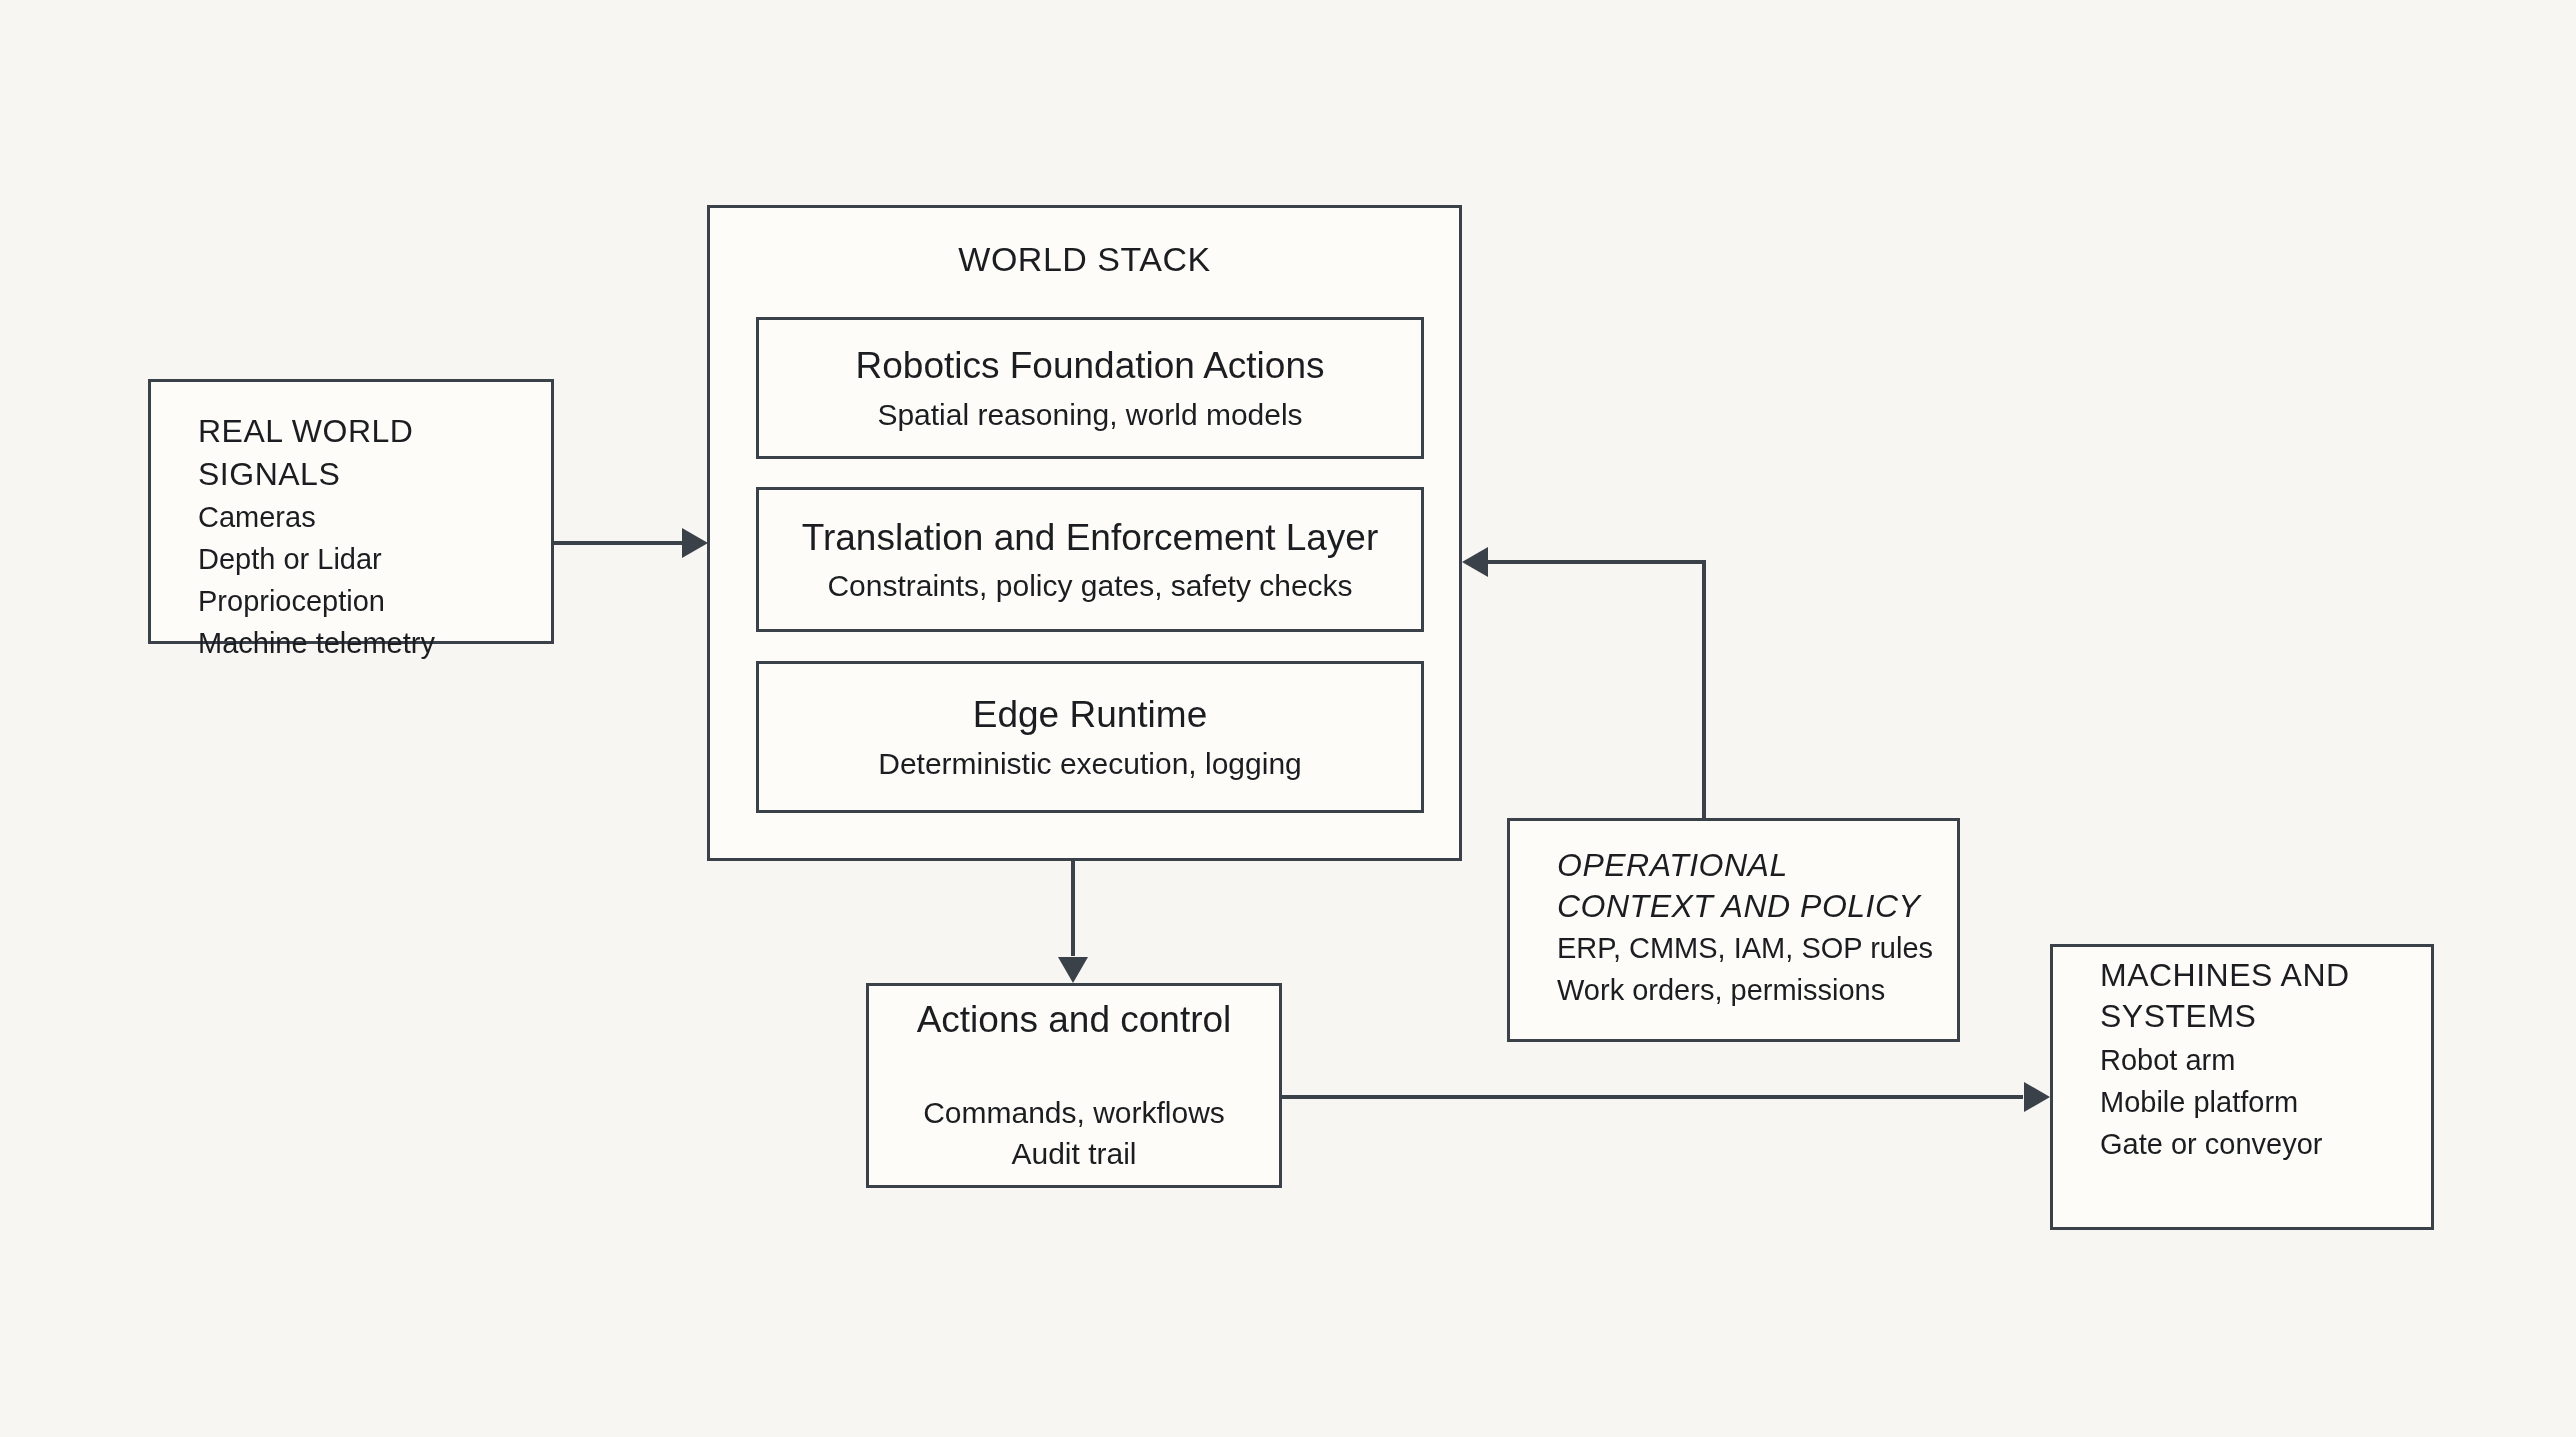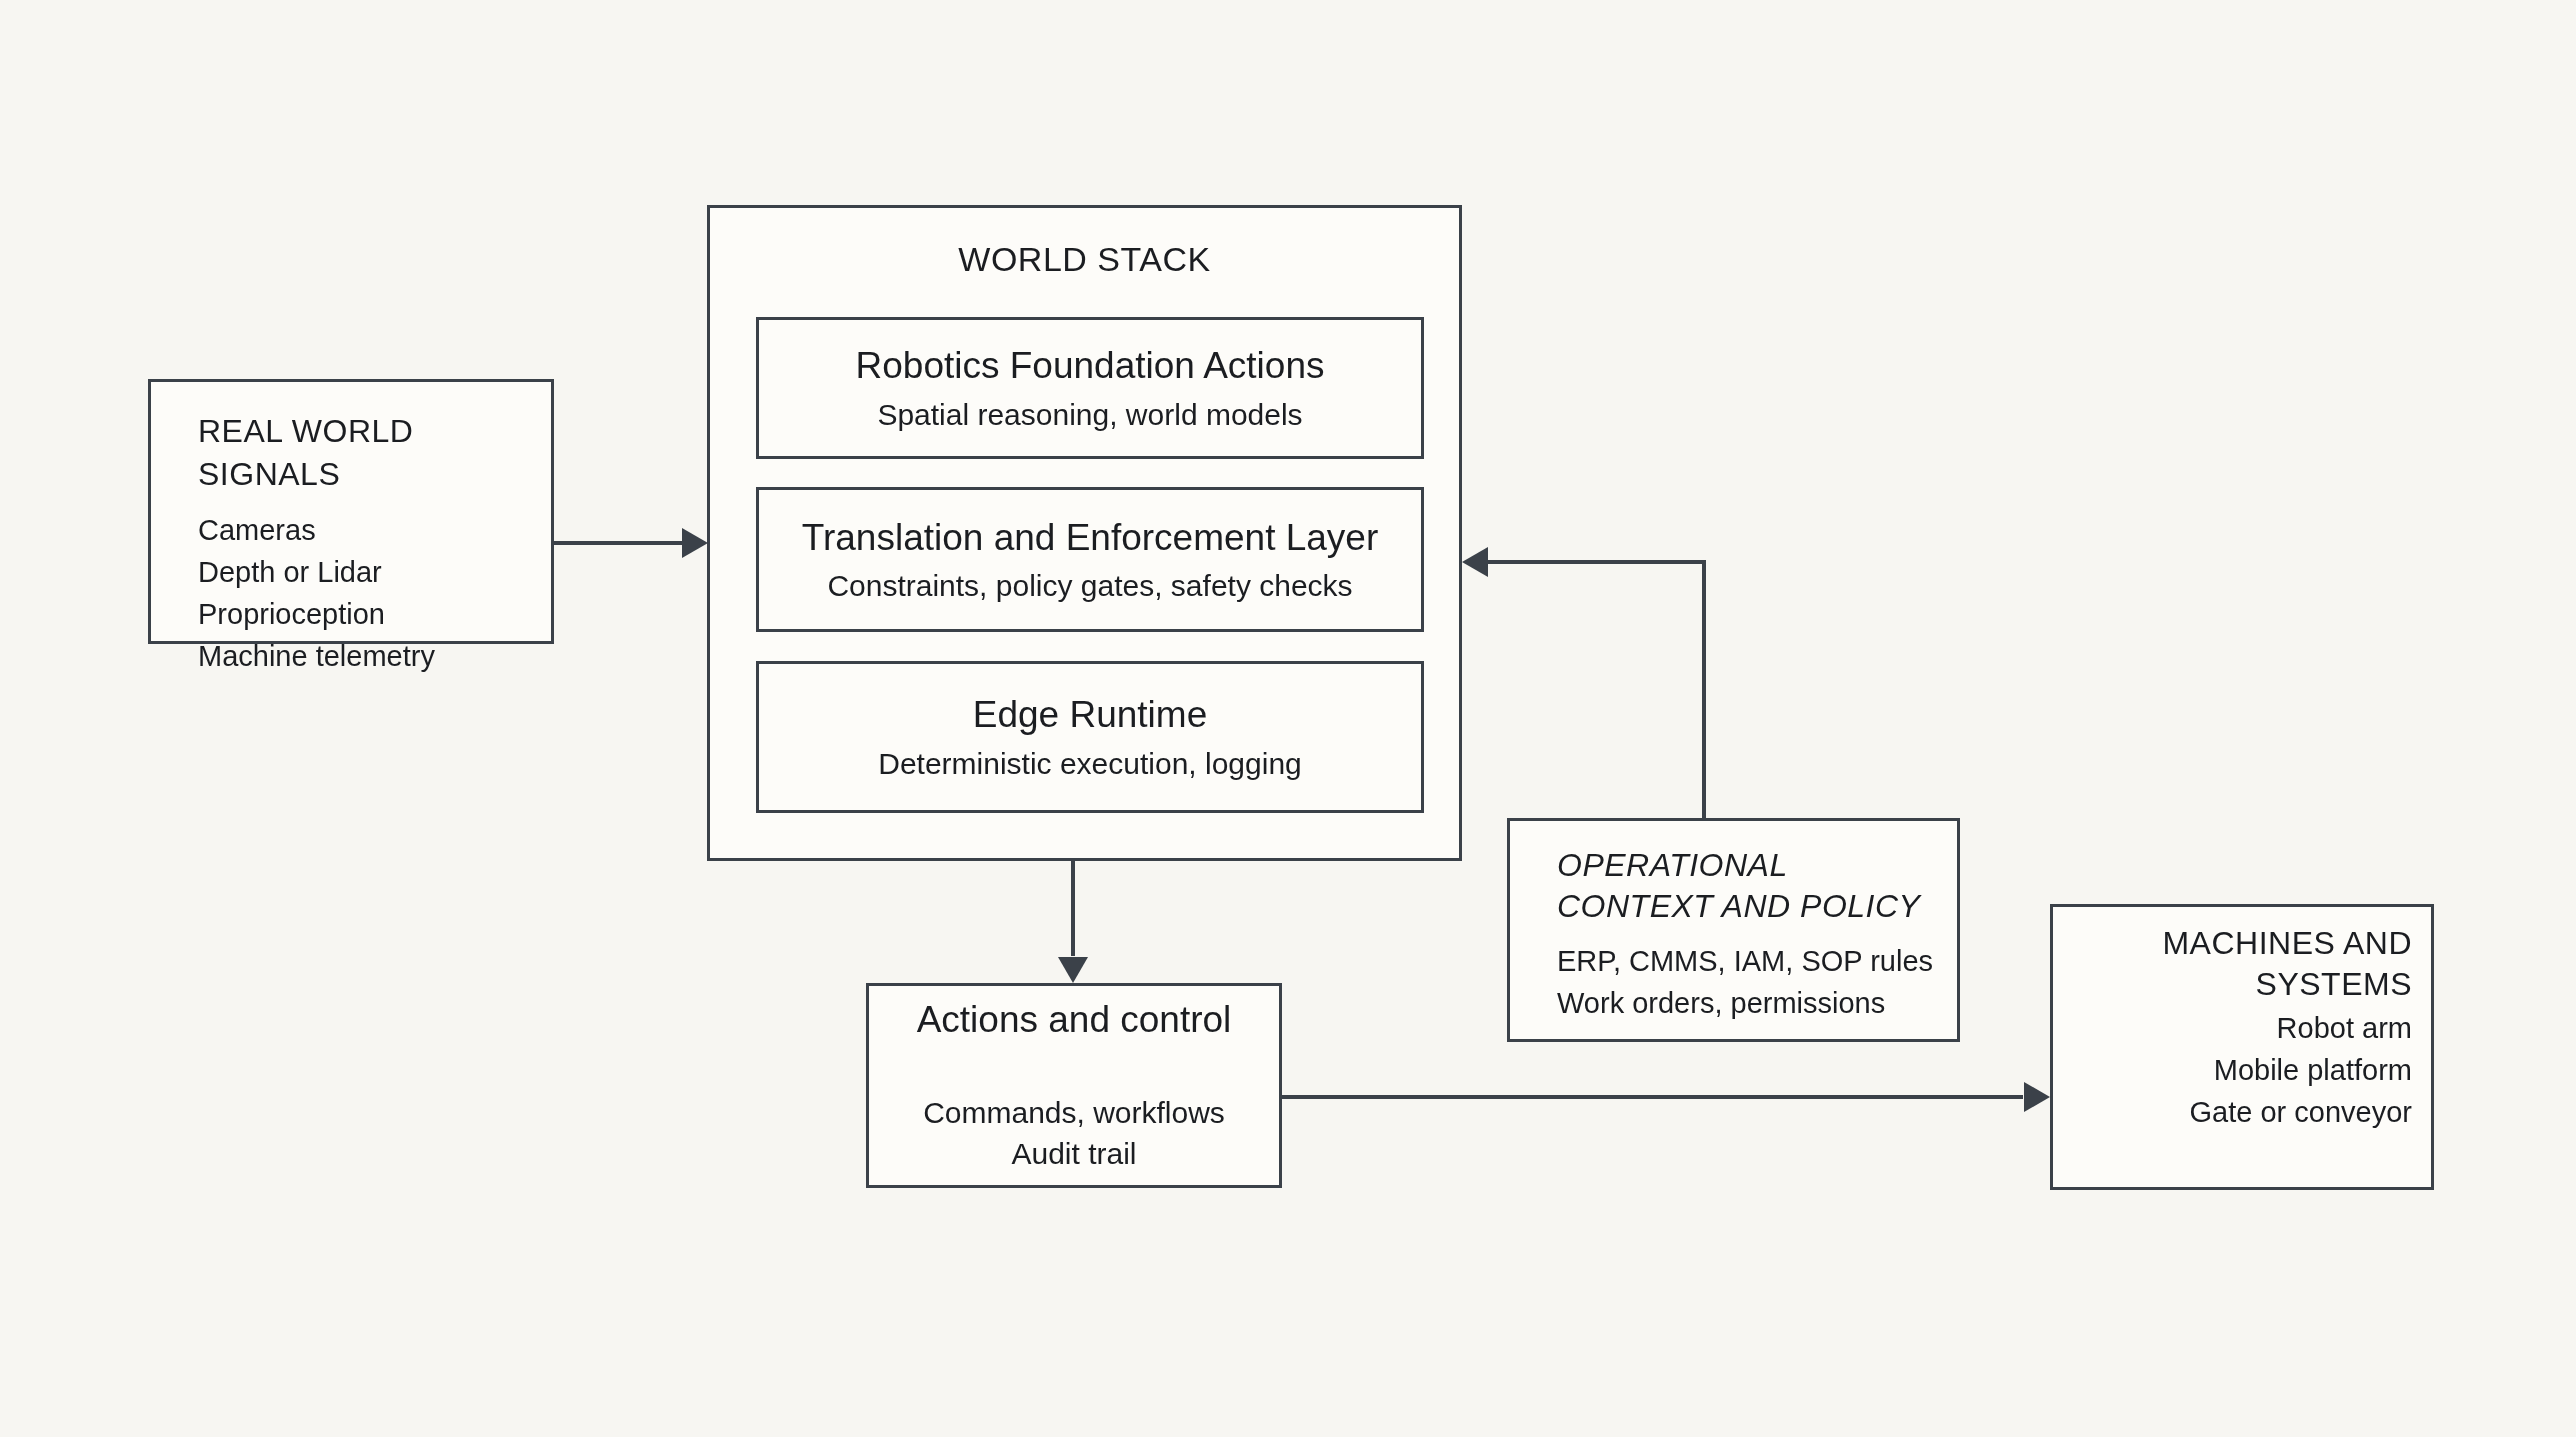--- a/index.html
+++ b/index.html
@@ -22,21 +22,21 @@
     background:var(--fill);
     border:3.7px solid var(--line);
     box-sizing:border-box;
   }
   .box-title{
     font-size:32px;
     line-height:43px;
     letter-spacing:0.5px;
     color:var(--text);
   }
-  .box-items{margin-top:13px;}
+  .box-items{}
   .box-items div{
     font-size:29px;
     line-height:42px;
     white-space:nowrap;
   }
   
   .info{padding:28px 19px 0 47px;}
   
   .stack-title{
     position:absolute;top:30px;left:0;right:0;
@@ -113,21 +113,21 @@
   </div>
 
   <div class="box center-box" style="left:866px;top:983px;width:416px;height:205px;gap:48px;">
     <div class="box-title2">Actions and control</div>
     <div class="box-items">
       <div>Commands, workflows</div>
       <div>Audit trail</div>
     </div>
   </div>
 
-  <div class="box info" style="left:2050px;top:904px;width:384px;height:286px;padding-top:16px;text-align:right;">
+  <div class="box info" style="left:2050px;top:944px;width:384px;height:286px;padding-top:8px;">
     <div class="box-title" style="max-width:318px;line-height:41px;">MACHINES AND SYSTEMS</div>
     <div class="box-items" style="margin-top:2px;">
       <div>Robot arm</div>
       <div>Mobile platform</div>
       <div>Gate or conveyor</div>
     </div>
   </div>
 
   <div>
     <div class="seg" style="left:554px;top:541px;width:128px;height:3.7px;"></div>

